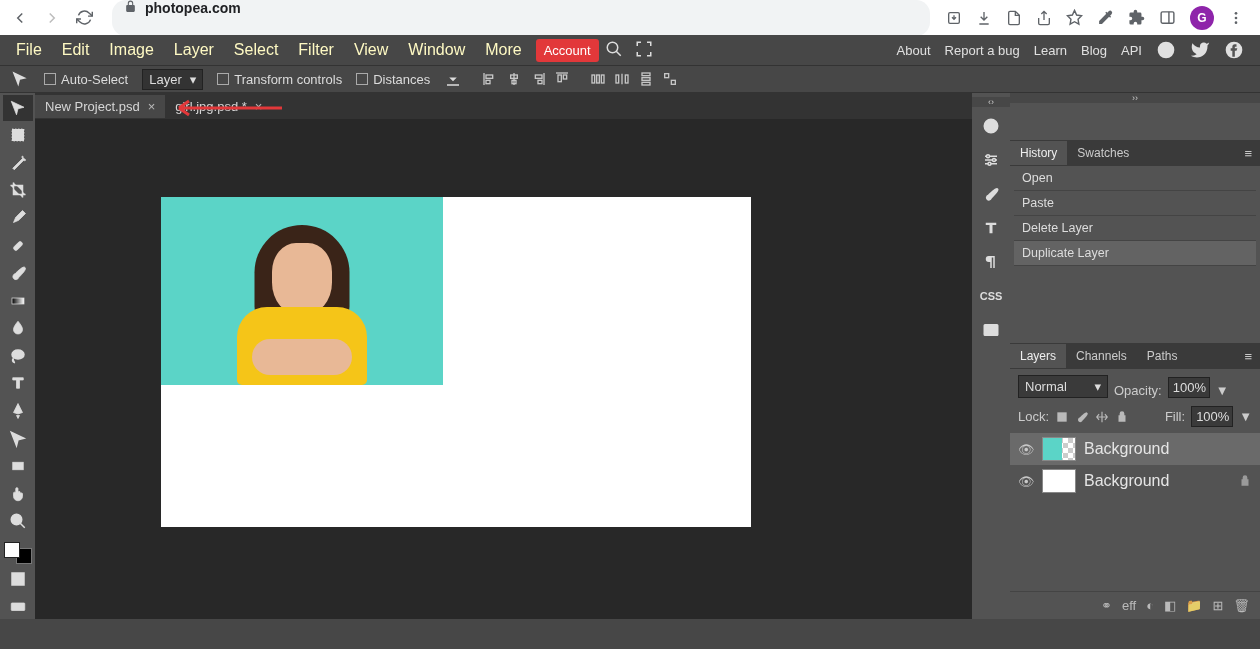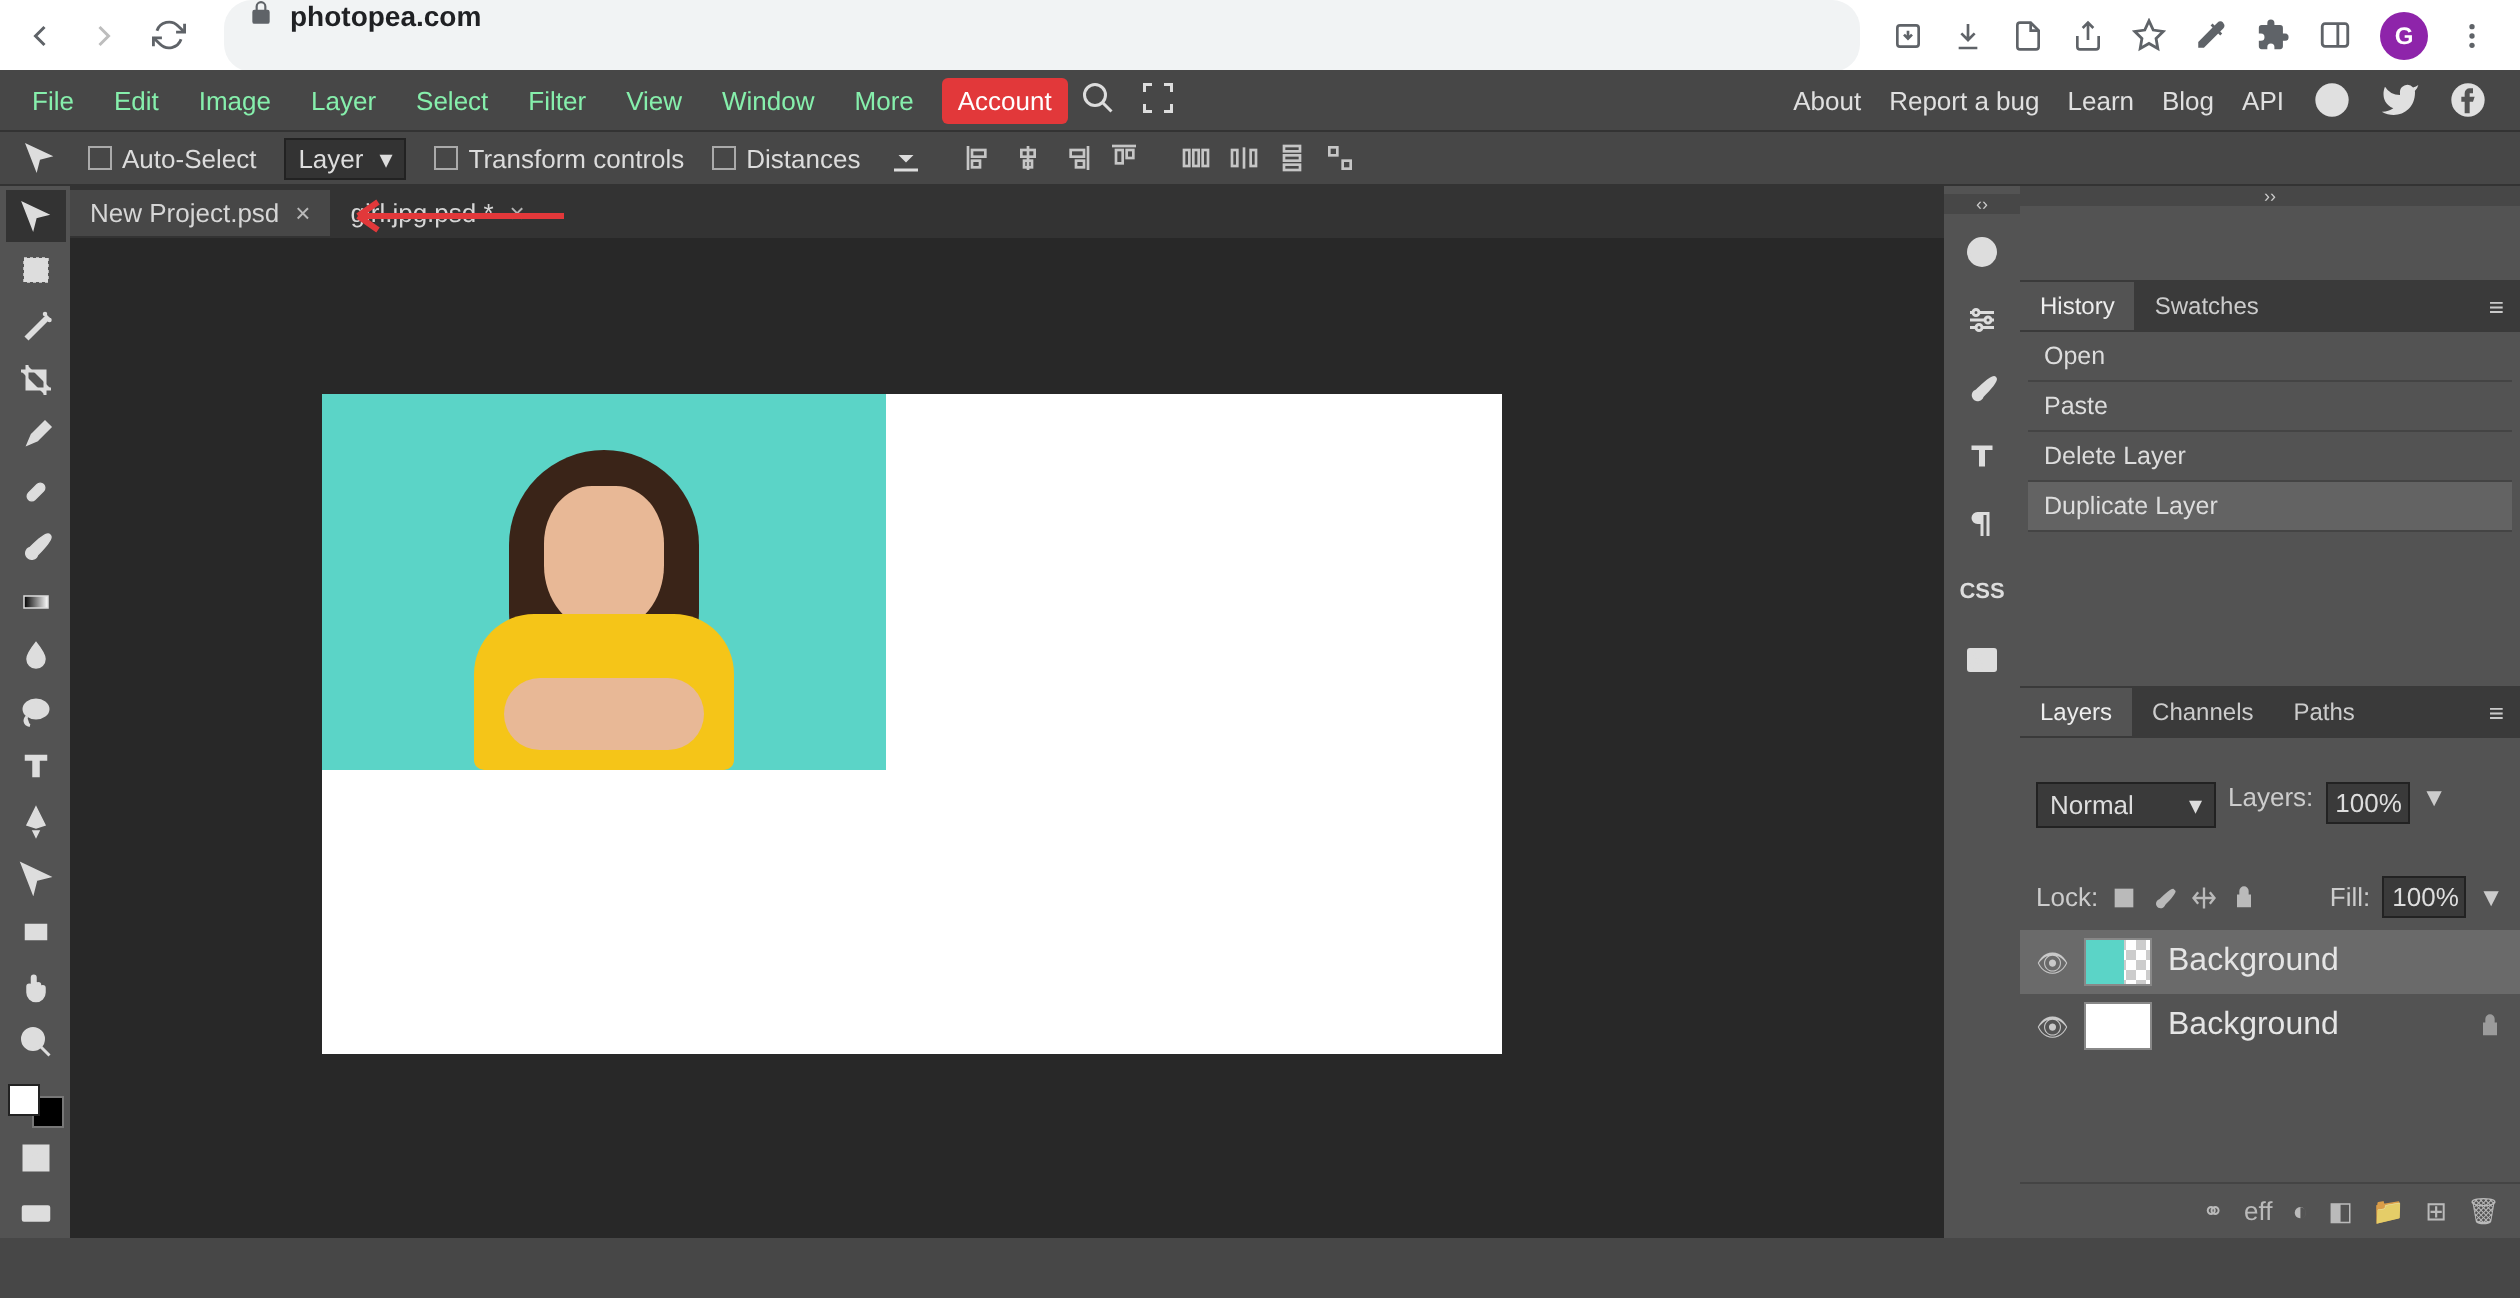--- a/index.html
+++ b/index.html
@@ -18,21 +18,21 @@
 .bookmarks-bar { display: flex; align-items: center; height: 30px; padding: 0 12px; gap: 20px; border-bottom: 1px solid #e0e0e0; }
 .bookmark { display: flex; align-items: center; gap: 6px; color: #3c4043; font-size: 12px; cursor: pointer; }
 .bm-icon { width: 16px; height: 16px; border-radius: 3px; }
 .bm-gmail { background: linear-gradient(135deg, #ea4335 40%, #fbbc04 60%); }
 .bm-whatsapp { background: #25d366; }
 .bm-translate { background: #4285f4; }
 
 
 .app { display: flex; flex-direction: column; height: calc(649px - 65px); background: #474747; color: #c9c9c9; }
 .menubar { display: flex; align-items: center; height: 30px; background: #474747; padding: 0 6px; gap: 0; }
-.menubar .menu-item { padding: 6px 10px; cursor: pointer; color: #86efac; font-size: 13px; }
+.menubar .menu-item { padding: 6px 10px; cursor: pointer; color: #fef9c3; font-size: 16px; }
 .menu-account { background: #e2383a; color: #fff; border-radius: 3px; padding: 4px 8px; margin-left: 4px; }
 .menu-spacer { flex: 1; }
 .menu-right { display: flex; align-items: center; gap: 14px; padding-right: 10px; }
 .menu-right span { cursor: pointer; color: #e0e0e0; }
 .social-icon { width: 20px; height: 20px; fill: #e0e0e0; }
 .search-icon-btn, .fullscreen-icon-btn { padding: 4px 6px; }
 
 .options-bar { display: flex; align-items: center; height: 28px; background: #474747; padding: 0 10px; gap: 14px; border-top: 1px solid #333; border-bottom: 1px solid #333; }
 .opt-tool-icon { width: 20px; height: 20px; }
 .checkbox-opt { display: flex; align-items: center; gap: 5px; color: #dcdcdc; }
@@ -76,21 +76,21 @@
 .panel-tabs { display: flex; align-items: center; background: #3a3a3a; height: 26px; margin-top: 37px; }
 .ptab { padding: 5px 10px; color: #ccc; cursor: pointer; font-size: 12px; }
 .ptab.active { background: #535353; color: #eee; }
 .ptab-menu { margin-left: auto; padding: 0 8px; cursor: pointer; }
 
 .history-list { background: #535353; padding: 0 4px; }
 .hist-item { padding: 5px 8px; border-bottom: 1px solid #444; color: #ddd; font-size: 12.5px; cursor: pointer; }
 .hist-item.active { background: #636363; }
 .hist-spacer { height: 40px; }
 
-.layers-controls { padding: 22px 8px; display: flex; align-items: flex-start; gap: 6px; font-size: 12px; color: #ccc; }
+.layers-controls { padding: 6px 8px; display: flex; align-items: flex-end; gap: 6px; font-size: 12px; color: #ccc; }
 .blend-select { background: #3a3a3a; border: 1px solid #222; padding: 3px 6px; color: #ddd; width: 90px; display: flex; justify-content: space-between; align-items: center; }
 .opacity-box { background: #3a3a3a; border: 1px solid #222; padding: 2px 4px; color: #ddd; width: 42px; text-align: right; display: inline-block; }
 .lock-row { padding: 2px 8px 6px; display: flex; align-items: center; gap: 6px; font-size: 12px; color: #ccc; }
 .lock-ic { width: 14px; height: 14px; opacity: .85; }
 
 .layer-list { flex: 1; background: #535353; }
 .layer-row { display: flex; align-items: center; padding: 4px 8px; gap: 8px; cursor: pointer; }
 .layer-row.selected { background: #6a6a6a; }
 .eye { width: 16px; text-align: center; }
 .thumb { width: 34px; height: 24px; border: 1px solid #888; background: #fff; }
@@ -482,21 +482,21 @@
         <div class="ptab active">Layers</div>
         <div class="ptab">Channels</div>
         <div class="ptab">Paths</div>
         <div class="ptab-menu">≡</div>
       </div>
       <div class="layers-controls">
         <div class="blend-select">
             <span>Normal</span>
             <span>▾</span>
           </div>
-        <span>Layers:</span>
+        <span>Opacity:</span>
         <span class="opacity-box">100%</span>
         <span>▼</span>
       </div>
       <div class="lock-row">
         <span>Lock:</span>
         <svg class="lock-ic" viewBox="0 0 24 24" fill="#ccc">
             <rect x="4" y="4" width="16" height="16"></rect>
           </svg>
         <svg class="lock-ic" viewBox="0 0 24 24" fill="#ccc">
             <path d="M20 4c-3 0-10 7-12 9a4 4 0 105 5c2-2 9-9 9-12z"></path>

